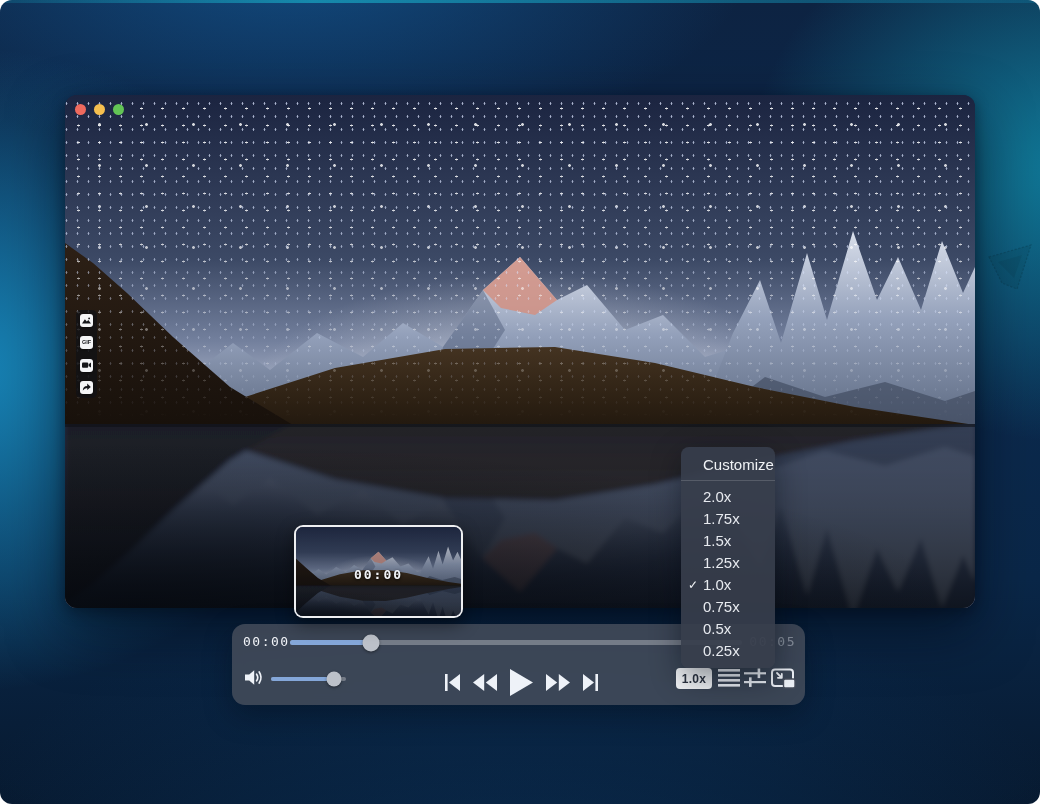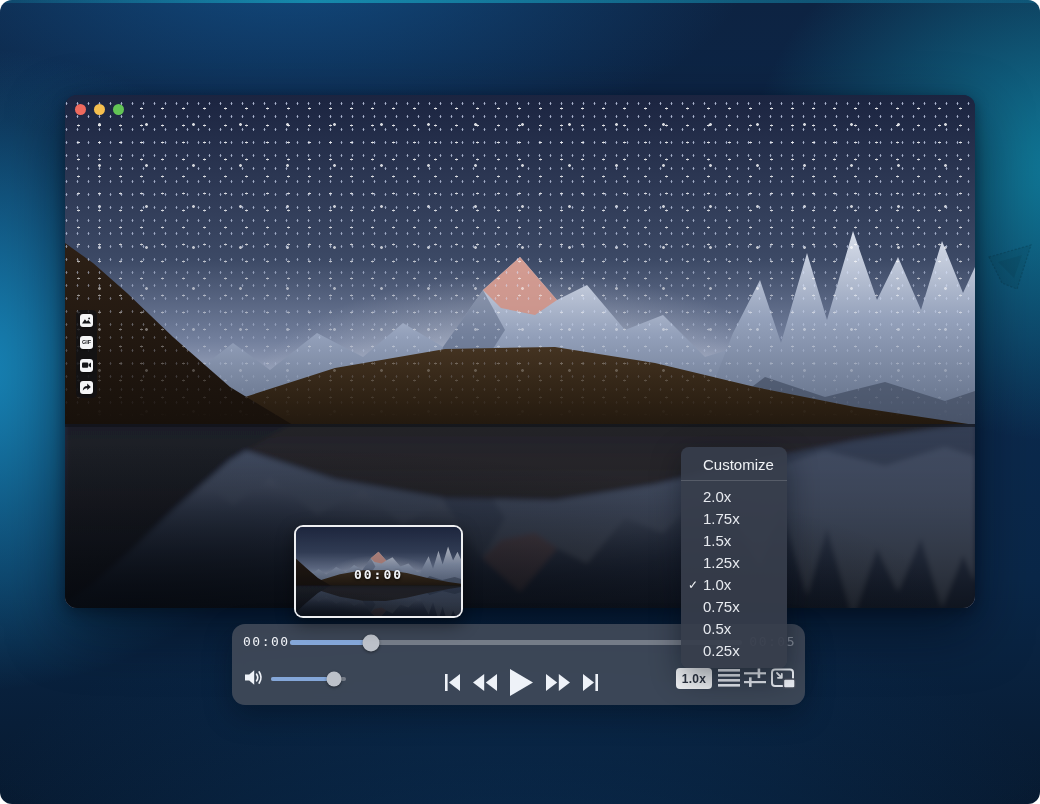--- a/index.html
+++ b/index.html
@@ -79,21 +79,21 @@
   .t-btn{display:flex;align-items:center;justify-content:center;cursor:default;}
   .speed-button{position:absolute;left:444px;top:44px;width:36px;height:21px;border-radius:4px;
     background:#f2f4f7;color:#2d3442;font-size:12px;font-weight:bold;display:flex;
     align-items:center;justify-content:center;letter-spacing:0.3px;}
   .icon-btn{position:absolute;display:flex;align-items:center;justify-content:center;}
   .playlist-btn{left:486px;top:45px;}
   .tune-btn{left:512px;top:44px;}
   .pip-btn{left:539px;top:44px;}
 
   
-  .speed-menu{position:absolute;left:681px;top:447px;width:106px;border-radius:8px;z-index:7;
+  .speed-menu{position:absolute;left:681px;top:447px;width:94px;border-radius:8px;z-index:7;
     background:rgba(55,61,75,0.93);box-shadow:0 10px 30px rgba(3,8,18,0.45);padding:5px 0 6px 0;}
   .menu-header{font-size:15px;color:#f0f2f5;line-height:25px;padding-left:22px;}
   .menu-divider{height:1px;background:rgba(255,255,255,0.16);margin:3px 0 5px 0;}
   .menu-item{position:relative;font-size:15px;color:#e7eaef;line-height:22px;padding-left:22px;}
   .menu-item .check{position:absolute;left:7px;top:0;font-size:12px;color:#f0f2f5;}
 </style>
 </head>
 <body>
 
 <div class="stage">

